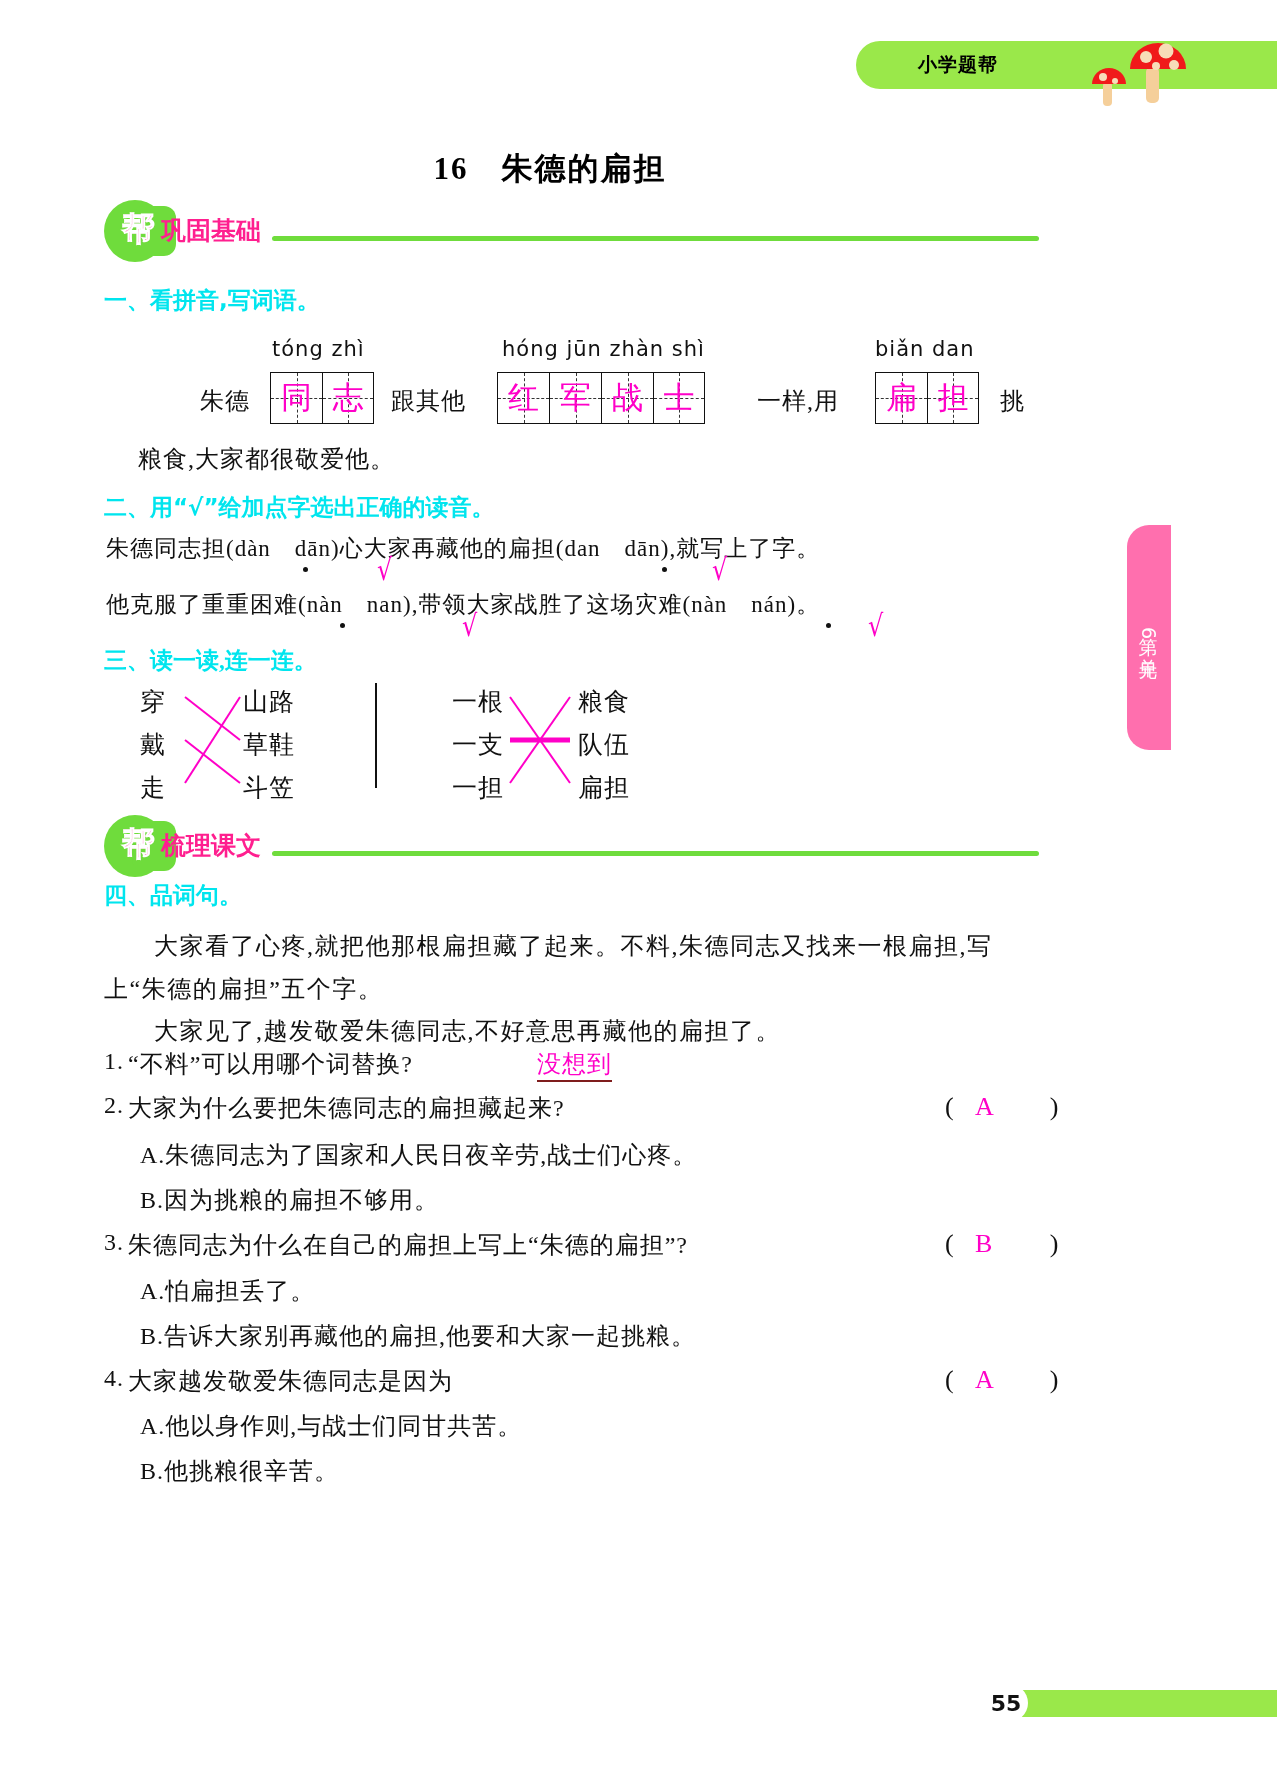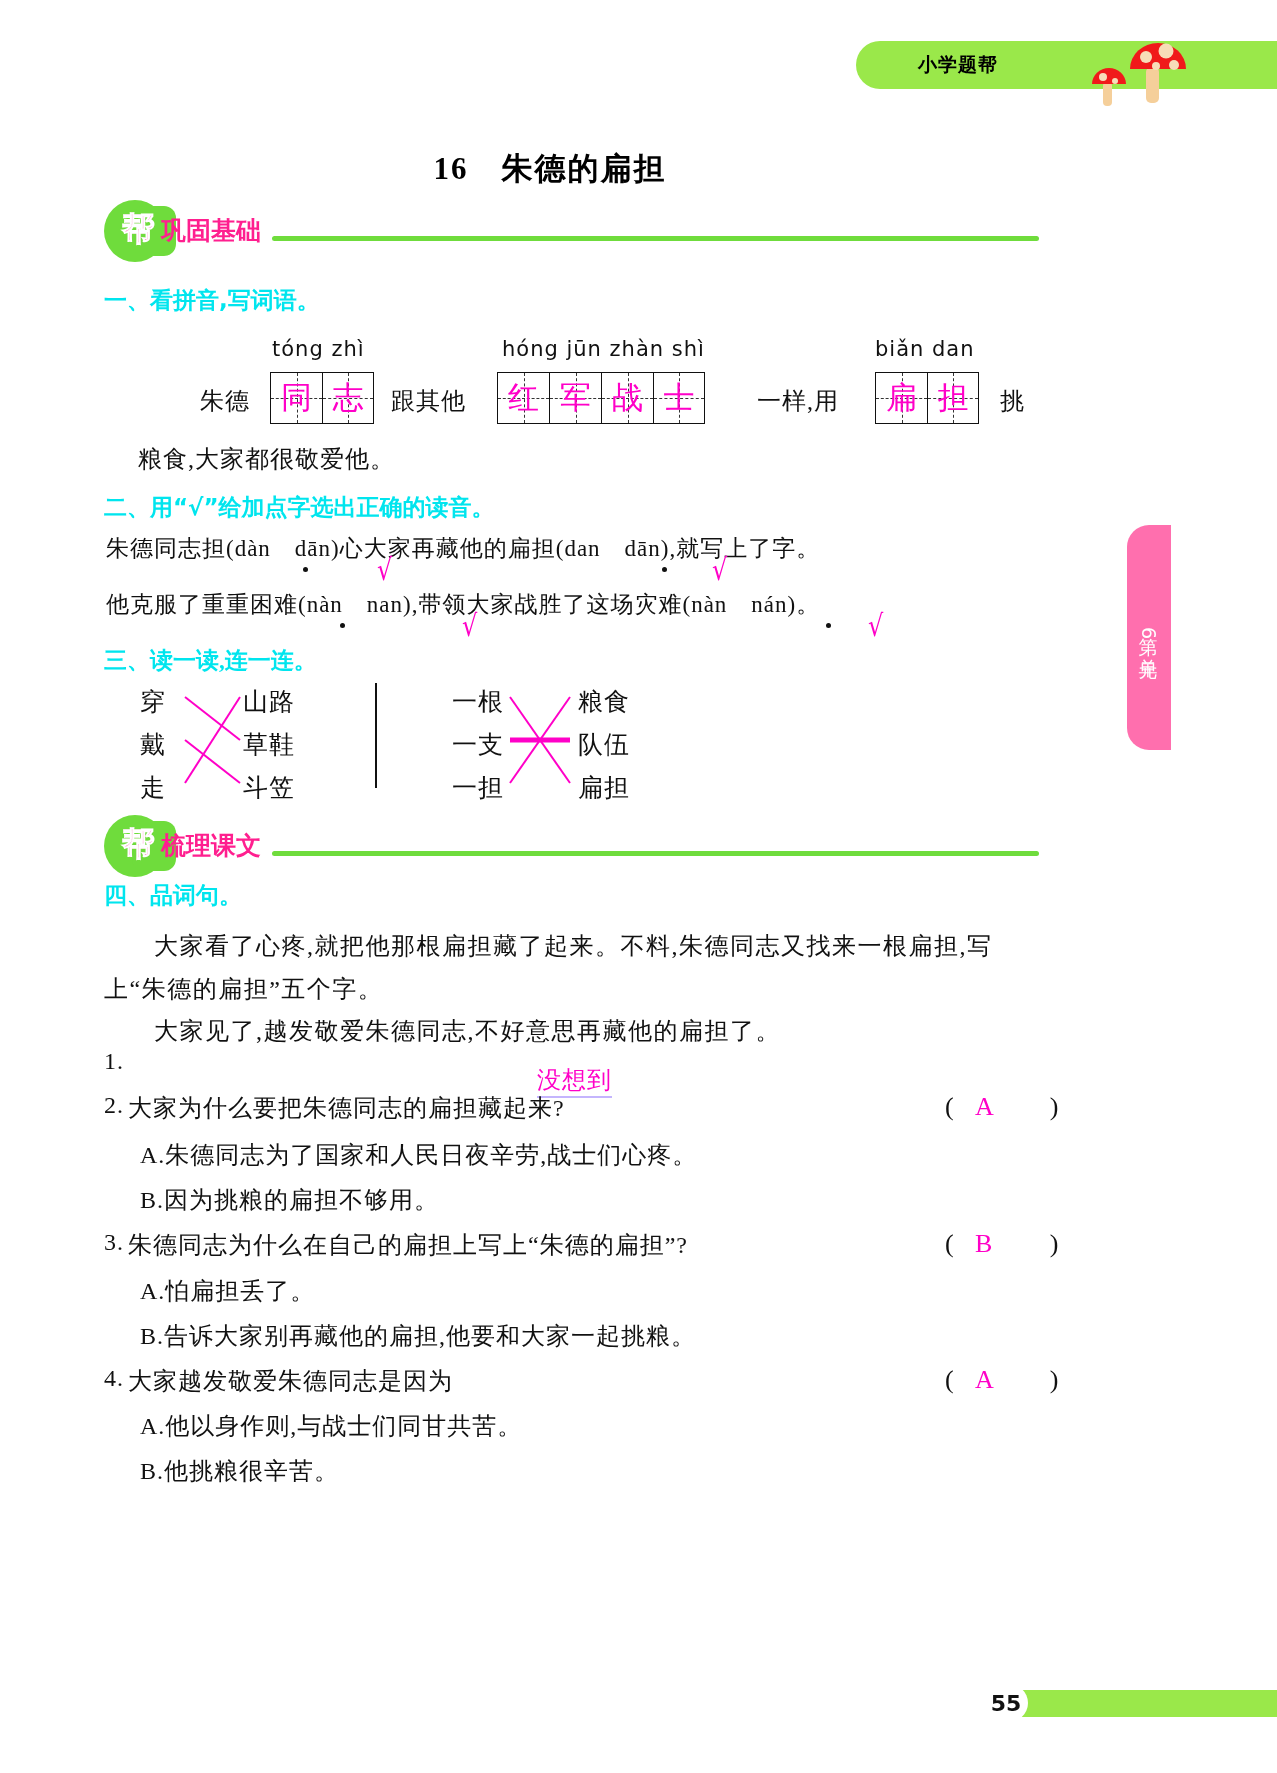--- a/index.html
+++ b/index.html
@@ -126,21 +126,21 @@
   .cell::after {
     content: ""; position: absolute; top: 50%; left: 0; right: 0;
     border-top: 1px dashed #333;
   }
   .cell span {
     position: relative; z-index: 2;
     font-family: "Liberation Serif", serif;
     font-size: 31px;
     color: #ff00c8;
   }
-  .ink-underline { color: #ff00c8; border-bottom: 2px solid #c4b5fd; margin-top: 16px; }
+  .ink-underline { color: #ff00c8; border-bottom: 2px solid #7f1d1d; }
   .check {
     position: absolute;
     font-family: "DejaVu Sans", sans-serif;
     font-size: 30px;
     color: #ff00c8;
     transform: scaleX(0.8);
   }
   .dot {
     position: absolute;
     width: 5px; height: 5px; border-radius: 50%;
@@ -339,20 +339,21 @@
     <div class="sec-bang">帮</div>
     <div class="sec-name">梳理课文</div>
   </div>
 
   <div class="ex-heading" style="left:104px; top:880px;">四、品词句。</div>
 
   <div class="body-text wrap" style="left:104px; top:925px; width:930px; text-indent:50px;">大家看了心疼,就把他那根扁担藏了起来。不料,朱德同志又找来一根扁担,写上“朱德的扁担”五个字。</div>
   <div class="body-text wrap" style="left:104px; top:1010px; width:930px; text-indent:50px;">大家见了,越发敬爱朱德同志,不好意思再藏他的扁担了。</div>
 
   <div class="body-text" style="left:104px; top:1048px; font-size:24px;">1.</div>
+  <div class="body-text" style="left:128px; top:1048px; font-size:24px;">“不料”可以用哪个词替换?</div>
   <div class="body-text ink-underline" style="left:537px; top:1048px; font-size:24px;">没想到</div>
 
   <div class="body-text" style="left:104px; top:1092px; font-size:24px;">2.</div>
   <div class="body-text" style="left:128px; top:1092px; font-size:24px;">大家为什么要把朱德同志的扁担藏起来?</div>
   <div class="answer-paren" style="left:945px; top:1092px;">(&nbsp;&nbsp;&nbsp;&nbsp;)</div>
   <div class="answer-letter" style="left:975px; top:1092px;">A</div>
   <div class="body-text" style="left:140px; top:1139px; font-size:24px;">A.朱德同志为了国家和人民日夜辛劳,战士们心疼。</div>
   <div class="body-text" style="left:140px; top:1184px; font-size:24px;">B.因为挑粮的扁担不够用。</div>
 
   <div class="body-text" style="left:104px; top:1229px; font-size:24px;">3.</div>

